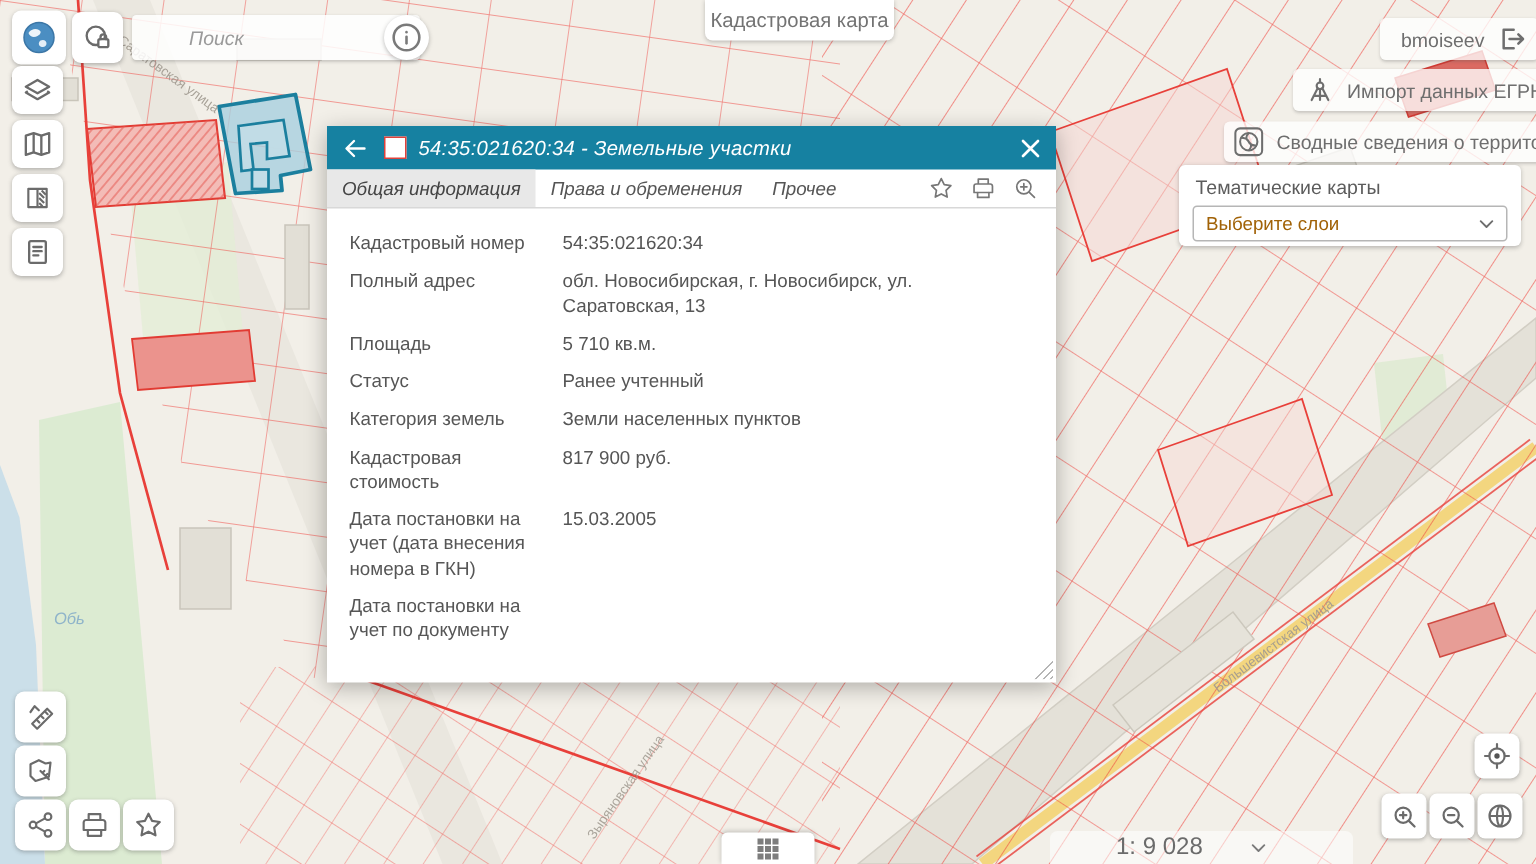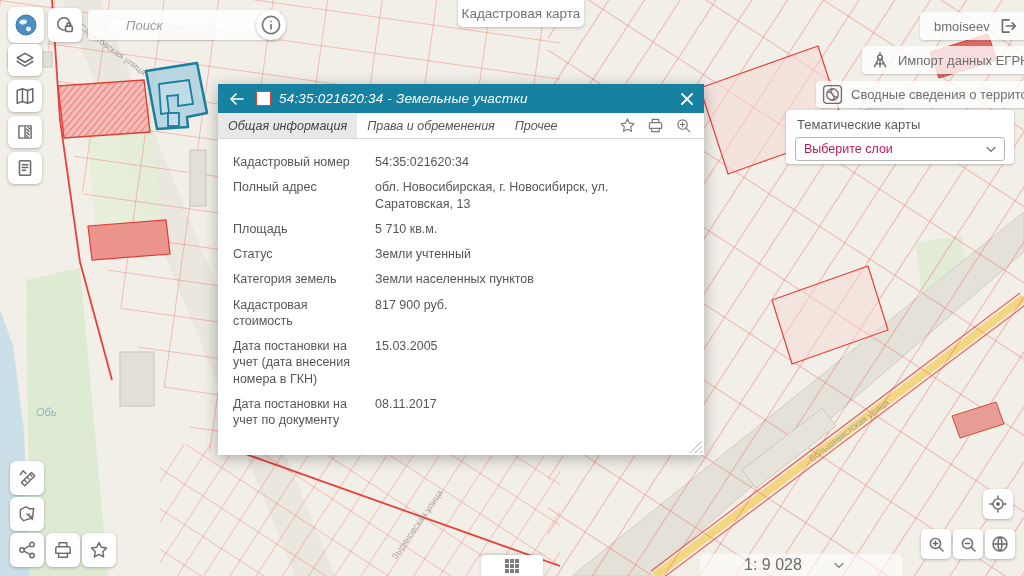--- a/index.html
+++ b/index.html
@@ -15,28 +15,28 @@
         box-shadow:0 1px 2px rgba(80,80,80,.25);display:flex;align-items:center;
         color:#6e6e6e;font-size:13px;cursor:pointer;white-space:nowrap;}
   
   .search-wrap{position:absolute;left:88px;top:10px;width:164px;height:30px;
         background:rgba(255,255,255,.85);border-radius:3px;
         box-shadow:0 1px 2px rgba(80,80,80,.25);display:flex;align-items:center;padding-left:28px;}
   .search-wrap input{flex:1;border:0;outline:0;background:transparent;
         font-family:"Liberation Sans",sans-serif;font-size:13px;color:#555;
         padding:0 4px 0 10px;font-style:italic;}
   .search-wrap input::placeholder{color:#9a9a9a;font-style:italic;}
-  .map-tab{position:absolute;left:458px;top:0;width:126px;height:27px;background:#fff;
+  .map-tab{position:absolute;left:470px;top:0;width:126px;height:27px;background:#fff;
         border-radius:0 0 5px 5px;box-shadow:0 1px 3px rgba(60,60,60,.3);
         display:flex;align-items:center;justify-content:center;color:#737373;font-size:13.5px;}
   .thematic{position:absolute;left:786px;top:110px;width:228px;height:54px;background:#fff;
         border-radius:4px;box-shadow:0 1px 3px rgba(60,60,60,.3);padding:0;}
   .thematic .t-title{font-size:13px;color:#5c5c5c;margin:7px 0 5px 11px;}
   .thematic .t-select{margin:0 9px;height:22px;border:1px solid #b6b6b6;border-radius:3px;
-        display:flex;align-items:center;font-size:12.5px;color:#be185d;padding:0 6px 0 8px;
+        display:flex;align-items:center;font-size:12.5px;color:#a16207;padding:0 6px 0 8px;
         justify-content:space-between;cursor:pointer;background:#fff;}
   
   .dialog{position:absolute;left:218px;top:84px;width:486px;height:371px;background:#fff;
         box-shadow:0 3px 14px rgba(0,0,0,.3);display:flex;flex-direction:column;}
   .d-head{height:29px;background:#1681a1;display:flex;align-items:center;color:#fff;
         padding:0 10px 0 10px;flex:0 0 auto;font-style:italic;}
   .d-head .swatch{width:13px;height:13px;background:#fff;border:1.5px solid #e0413a;
         margin:0 8px 0 10px;flex:0 0 auto;}
   .d-title{font-size:13.5px;letter-spacing:.2px;flex:1;overflow:hidden;white-space:nowrap;}
   .d-tabs{height:25px;border-bottom:1px solid #d8d8d8;display:flex;align-items:stretch;
@@ -299,37 +299,36 @@
       <div class="f-row">
         <div class="f-label">Полный адрес</div>
         <div class="f-value">обл. Новосибирская, г. Новосибирск, ул. Саратовская, 13</div>
       </div>
       <div class="f-row">
         <div class="f-label">Площадь</div>
         <div class="f-value">5 710 кв.м.</div>
       </div>
       <div class="f-row">
         <div class="f-label">Статус</div>
-        <div class="f-value">Земли учтенный</div>
+        <div class="f-value">Ранее учтенный</div>
       </div>
       <div class="f-row">
         <div class="f-label">Категория земель</div>
         <div class="f-value">Земли населенных пунктов</div>
       </div>
       <div class="f-row">
         <div class="f-label">Кадастровая стоимость</div>
         <div class="f-value">817 900 руб.</div>
       </div>
       <div class="f-row">
         <div class="f-label">Дата постановки на учет (дата внесения номера в ГКН)</div>
         <div class="f-value">15.03.2005</div>
       </div>
       <div class="f-row">
         <div class="f-label">Дата постановки на учет по документу</div>
-        <div class="f-value">08.11.2017</div>
       </div>
       <div class="resize-handle"></div>
     </div>
   </div>
 
   <div class="mbtn" style="left:983px;top:489px;width:30px;height:30px;">
     <svg width="20" height="20" viewBox="0 0 18 18" fill="none" stroke="#6b6b6b" stroke-width="1.3" stroke-linecap="round">
       <circle cx="9" cy="9" r="4.6"></circle>
         <circle cx="9" cy="9" r="1.6" fill="#555" stroke="none"></circle>
       <path d="M9 1.8v2.6M9 13.6v2.6M1.8 9h2.6M13.6 9h2.6"></path>

